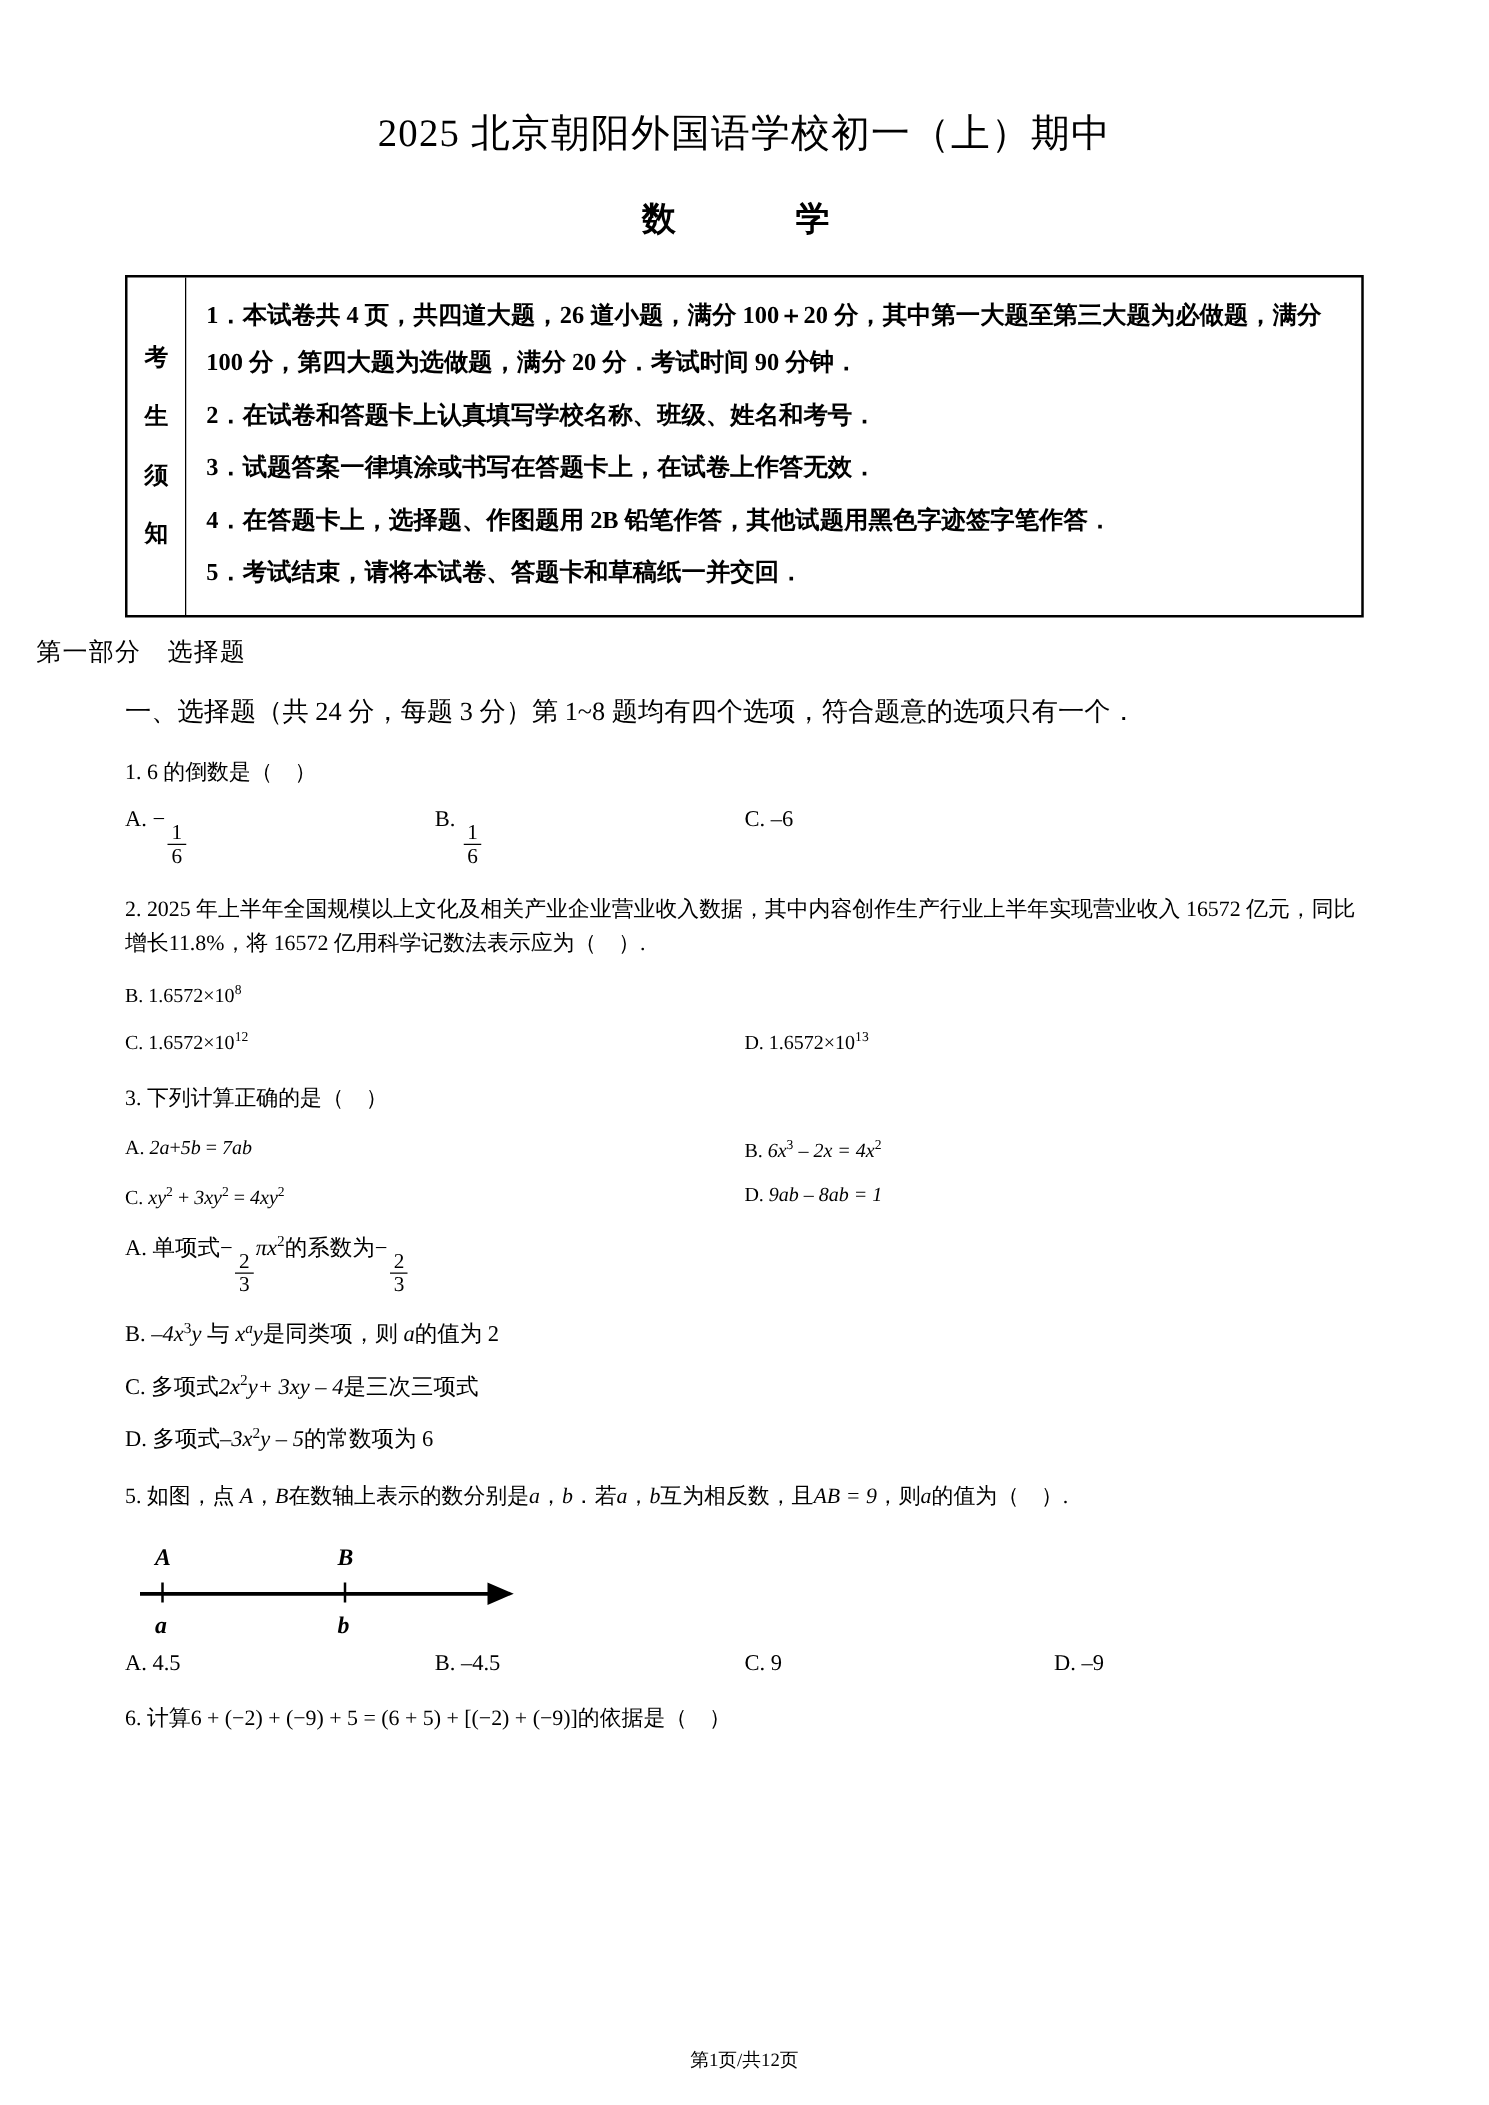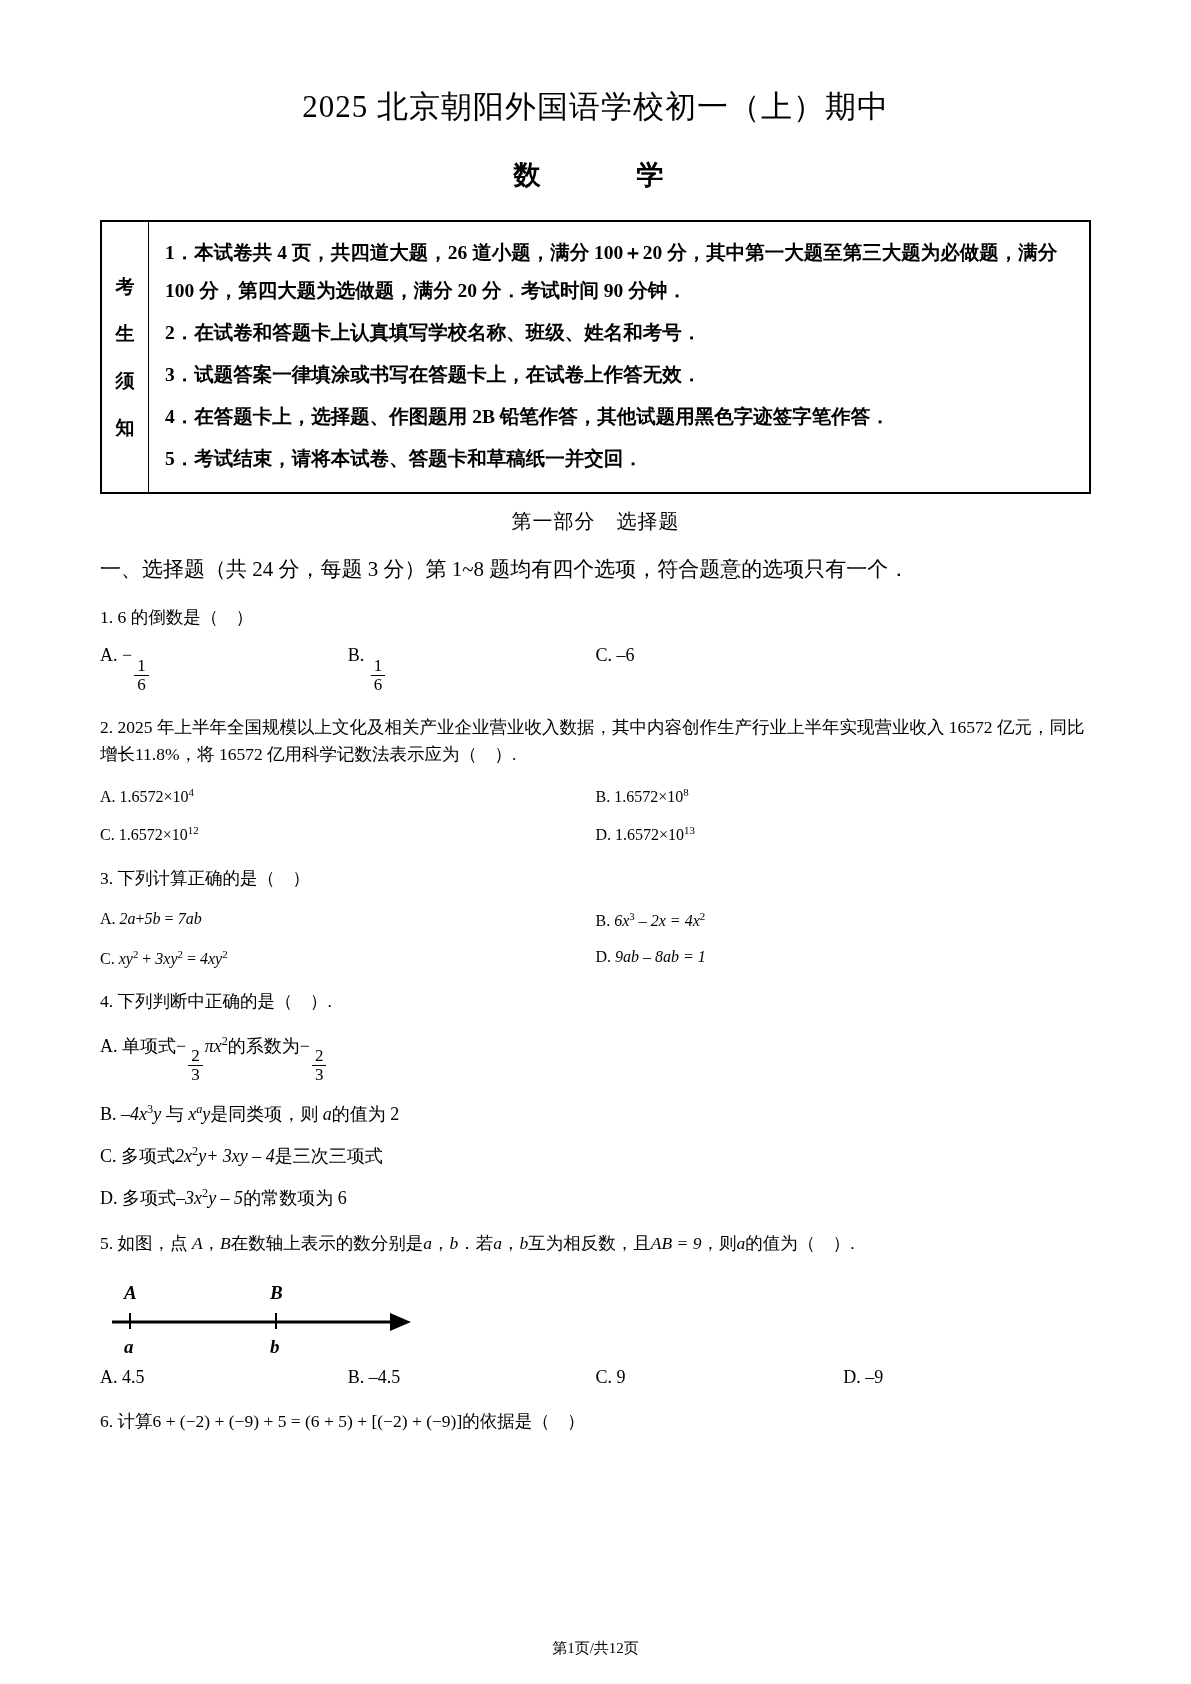--- a/index.html
+++ b/index.html
@@ -33,22 +33,23 @@
   .notice-label span{display:block;margin:14px 0;}
   .notice-body{flex:1;padding:12px 14px 12px 16px;}
   .notice-body p{
     margin:0 0 4px 0;font-size:19.5px;font-weight:700;line-height:1.95;
     text-indent:0;
   }
   .notice-body p:last-child{margin-bottom:2px;}
 
   
   .part-heading{
-    text-align:center;font-size:20px;font-weight:400;margin:14px 0 0 0;
+    text-align:left;font-size:20px;font-weight:400;margin:14px 0 0 0;
     letter-spacing:1px;
+    padding-left:29px;
   }
   .section-intro{
     font-size:21px;margin:20px 0 0 0;padding:0 100px 0 100px;line-height:1.4;
   }
 
   
   .qarea{padding:0 100px 0 100px;}
   .q{font-size:18px;line-height:1.55;margin-top:20px;}
   .q-small{font-size:17.5px;}
   .opts{display:flex;margin-top:14px;}
@@ -126,24 +127,20 @@
       </div>
       <div>C. –6</div>
     </div>
 
     <div class="q q-small">
       <span>2.</span>
       <span>2025 年上半年全国规模以上文化及相关产业企业营业收入数据，其中内容创作生产行业上半年实现营业收入 16572 亿元，同比增长11.8%，将 16572 亿用科学记数法表示应为（　）.</span>
     </div>
     <div class="optrow">
       <div>
-        <span>A.</span>
-        <span>1.6572×10</span><sup>4</sup>
-      </div>
-      <div>
         <span>B.</span>
         <span>1.6572×10</span><sup>8</sup>
       </div>
     </div>
     <div class="optrow">
       <div>
         <span>C.</span>
         <span>1.6572×10</span><sup>12</sup>
       </div>
       <div>
@@ -178,24 +175,20 @@
         <span class="mi">3xy</span><sup>2</sup>
         <span>=</span>
         <span class="mi">4xy</span><sup>2</sup>
       </div>
       <div>
         <span>D.</span>
         <span class="mi">9ab – 8ab = 1</span>
       </div>
     </div>
 
-    <div class="q q-small">
-      <span>4.</span>
-      <span>下列判断中正确的是（　）.</span>
-    </div>
     <div class="optline">
       <span>A.</span>
       <span>单项式</span><span>−</span><span class="frac">
           <span class="num">2</span>
           <span class="den">3</span>
         </span><span class="mi">πx</span><sup>2</sup><span>的系数为</span><span>−</span><span class="frac">
           <span class="num">2</span>
           <span class="den">3</span>
         </span>
     </div>

